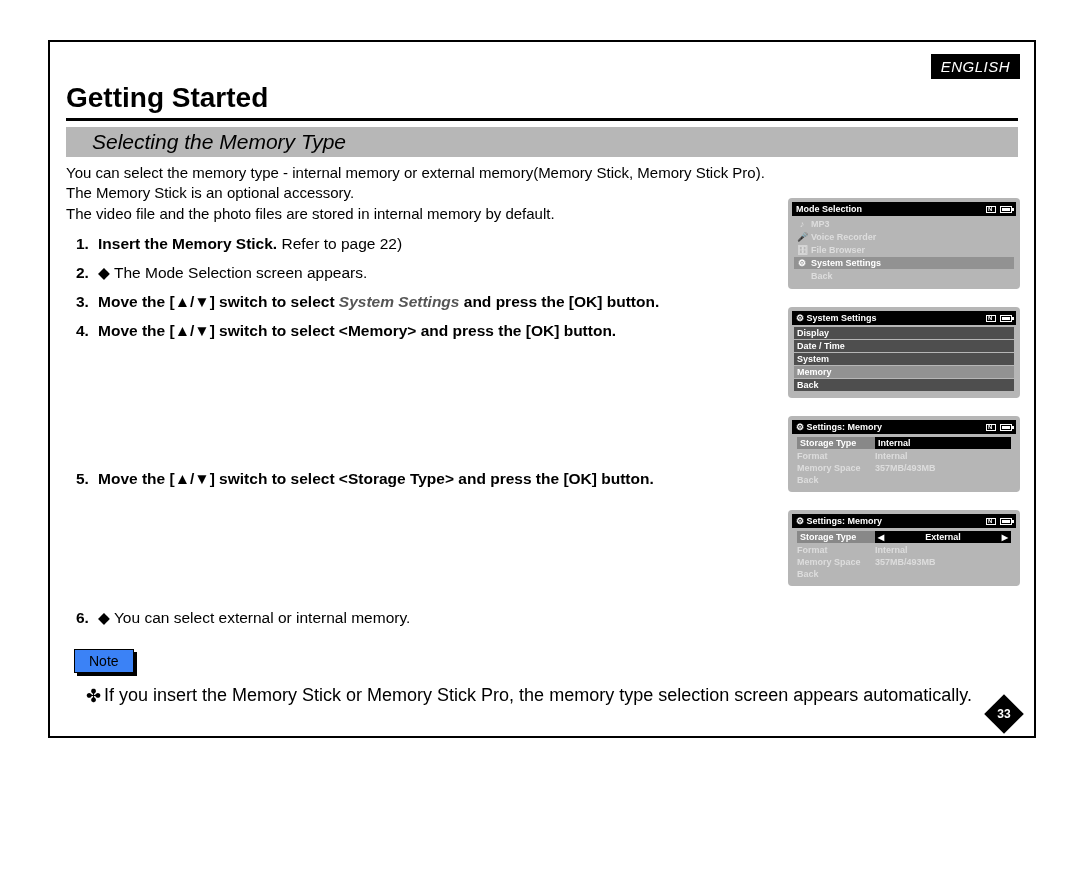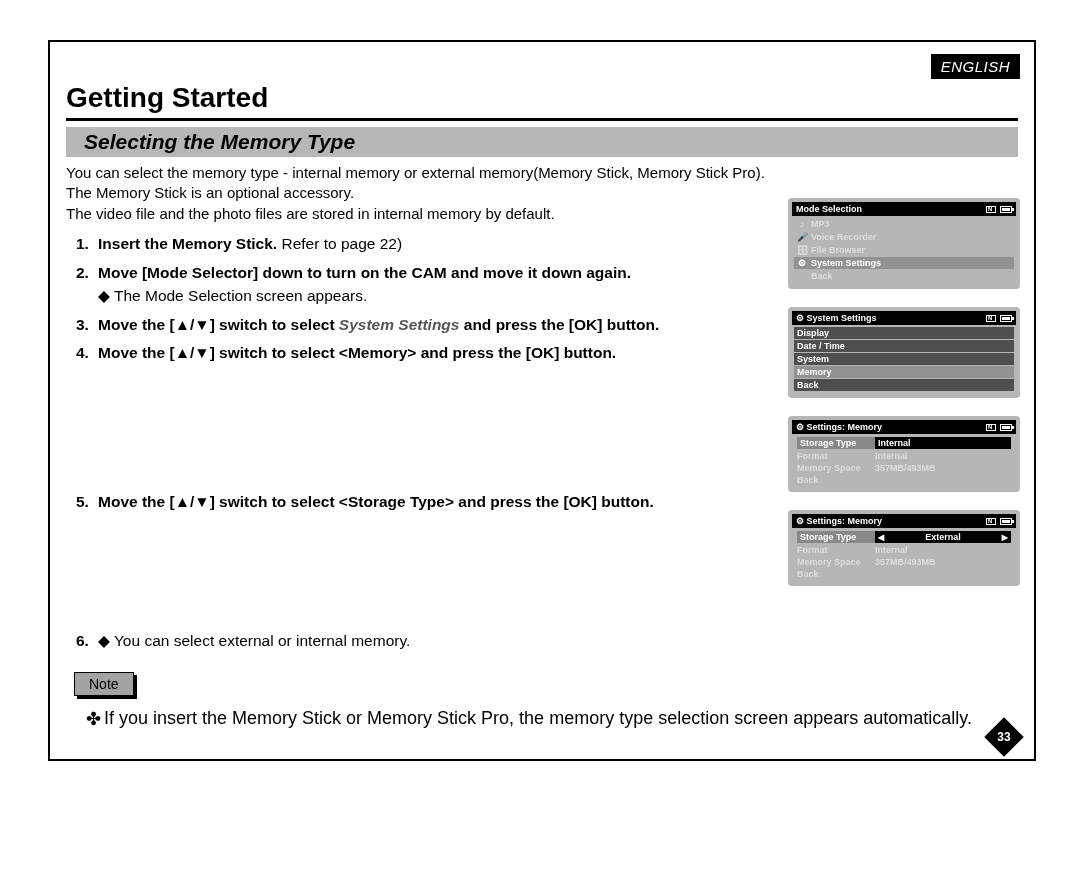--- a/index.html
+++ b/index.html
@@ -37,22 +37,22 @@
     font-size: 28px;
     font-weight: bold;
     padding-bottom: 4px;
     border-bottom: 3px solid #000;
     margin-top: 22px;
   }
   .section-bar {
     background: #b7b7b7;
     color: #000;
     font-size: 21px;
-    font-weight: bold;
-    padding: 3px 18px;
+    font-weight: normal;
+    padding: 3px 26px;
     margin-top: 6px;
     margin-bottom: 6px;
     font-style: italic;
   }
   .intro {
     font-size: 15px;
     line-height: 1.35;
     margin-bottom: 10px;
     max-width: 720px;
   }
@@ -82,21 +82,21 @@
   .sub::before { content: "◆ "; }
   .gap1 { height: 120px; }
   .gap2 { height: 110px; }
   .note-box {
     display: inline-block;
     border: 1px solid #000;
     padding: 3px 14px;
     font-size: 14px;
     margin: 14px 0 6px 8px;
     box-shadow: 3px 3px 0 #000;
-    background: #a3a3a3;
+    background: #3b82f6;
   }
   .note-item {
     margin: 6px 0 0 24px;
     font-size: 18px;
     position: relative;
     padding-left: 14px;
   }
   .note-item::before {
     content: "✤";
     position: absolute;
@@ -205,21 +205,20 @@
     <span>You can select the memory type - internal memory or external memory(Memory Stick, Memory Stick Pro).</span><br>
     <span>The Memory Stick is an optional accessory.</span><br>
     <span>The video file and the photo files are stored in internal memory by default.</span>
   </div>
 
   <ol class="steps">
     <li><span class="num">1.</span>
       <span class="bold">Insert the Memory Stick.</span><span> Refer to page 22)</span>
     </li>
     <li><span class="num">2.</span>
-      <span class="bold">Move [Mode Selector] down to turn on the CAM and move it down again.</span>
       <div class="sub">The Mode Selection screen appears.</div>
     </li>
     <li><span class="num">3.</span>
       <span class="bold"><span>Move the [</span><span class="arrow-key">▲/▼</span><span>] switch to select </span><span class="em">System Settings</span><span> and press the [OK] button.</span></span>
     </li>
     <li><span class="num">4.</span>
       <span class="bold"><span>Move the [</span><span class="arrow-key">▲/▼</span><span>] switch to select &lt;Memory&gt; and press the [OK] button.</span></span>
       <div class="gap1"></div>
     </li>
     <li><span class="num">5.</span>

